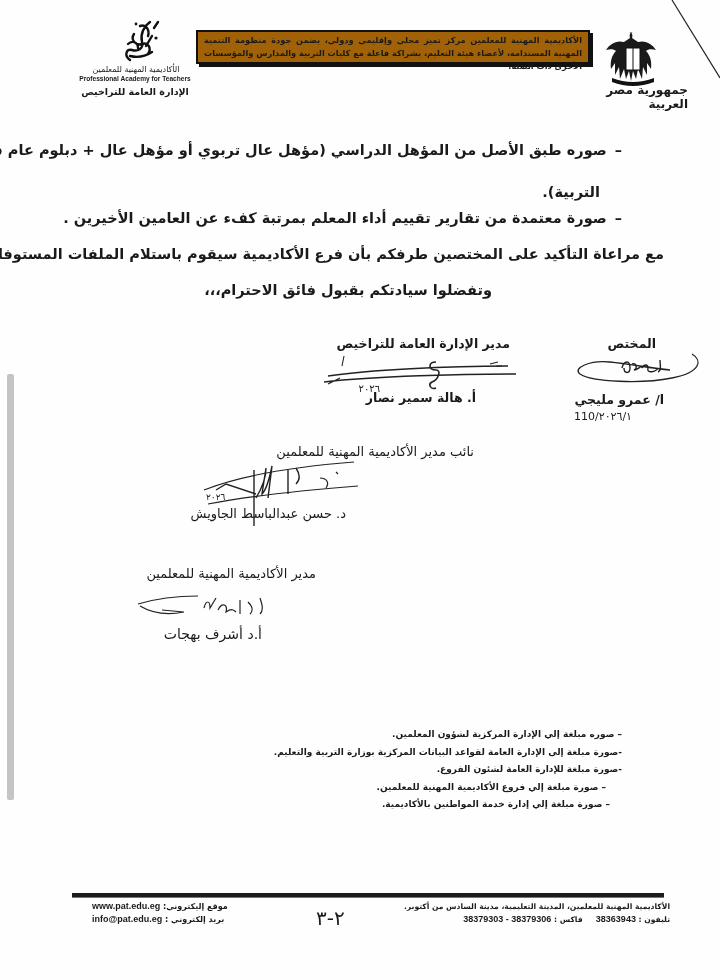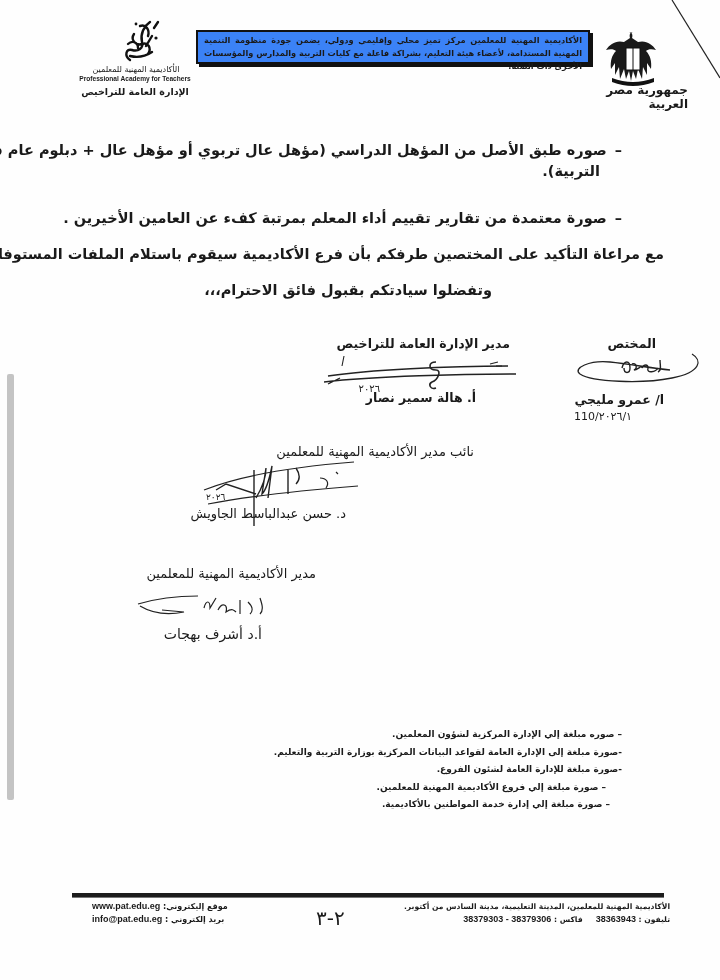--- a/index.html
+++ b/index.html
@@ -4,21 +4,21 @@
   <style>
     * { box-sizing: border-box; margin: 0; padding: 0; }
     html, body { width: 720px; height: 980px; background: #ffffff; overflow: hidden; }
     body { position: relative; font-family: "DejaVu Sans", sans-serif; color: #1a1a1a; }
 
     .page { position: absolute; left: 0; top: 0; width: 720px; height: 980px; background: #fefefe; }
 
     
     .hdr-emblem { position: absolute; left: 600px; top: 28px; width: 66px; height: 60px; }
     .hdr-country { position: absolute; left: 578px; top: 83px; width: 110px; font-size: 12px; font-weight: bold; direction: rtl; }
-    .hdr-box { position: absolute; left: 196px; top: 30px; width: 394px; height: 34px; border: 2px solid #111; box-shadow: 3px 3px 0 #111; background: #3b82f6; padding: 2px 6px; direction: rtl; text-align: justify; font-size: 8.2px; line-height: 13px; font-weight: bold; }
+    .hdr-box { position: absolute; left: 196px; top: 30px; width: 394px; height: 34px; border: 2px solid #111; box-shadow: 3px 3px 0 #111; background: #a16207; padding: 2px 6px; direction: rtl; text-align: justify; font-size: 8.2px; line-height: 13px; font-weight: bold; }
     .hdr-logo { position: absolute; left: 110px; top: 16px; width: 60px; height: 50px; }
     .hdr-logo-ar { position: absolute; left: 72px; top: 65px; width: 128px; text-align: center; font-size: 8px; font-weight: normal; direction: rtl; letter-spacing: -0.3px; }
     .hdr-logo-en { position: absolute; left: 70px; top: 75px; width: 130px; text-align: center; font-size: 6.6px; font-weight: bold; font-family: "Liberation Sans", sans-serif; }
     .hdr-dept { position: absolute; left: 70px; top: 86px; width: 130px; text-align: center; font-size: 9.5px; font-weight: bold; direction: rtl; }
     .diag-line { position: absolute; left: 0; top: 0; width: 720px; height: 120px; pointer-events: none; }
 
     
     .body-line { position: absolute; direction: rtl; font-size: 14.5px; line-height: 20px; font-weight: bold; font-family: "DejaVu Sans", sans-serif; white-space: nowrap; }
     .bullet { display: inline-block; margin-left: 8px; }
 
@@ -65,21 +65,21 @@
     <circle cx="46" cy="22" r="1.6" fill="#111"></circle>
     <circle cx="26" cy="8" r="1.4" fill="#111"></circle>
   </svg>
   <div class="hdr-logo-ar">الأكاديمية المهنية للمعلمين</div>
   <div class="hdr-logo-en">Professional Academy for Teachers</div>
   <div class="hdr-dept">الإدارة العامة للتراخيص</div>
 
   <div class="body-line" style="right:98px; top:140px;">
     <span class="bullet">–</span><span>صوره طبق الأصل من المؤهل الدراسي (مؤهل عال تربوي أو مؤهل عال + دبلوم عام فى</span>
   </div>
-  <div class="body-line" style="right:120px; top:161px;">
+  <div class="body-line" style="right:120px; top:182px;">
     <span>التربية).</span>
   </div>
   <div class="body-line" style="right:98px; top:208px;">
     <span class="bullet">–</span><span>صورة معتمدة من تقارير تقييم أداء المعلم بمرتبة كفء عن العامين الأخيرين .</span>
   </div>
 
   <div class="body-line" style="right:56px; top:244px;">مع مراعاة التأكيد على المختصين طرفكم بأن فرع الأكاديمية سيقوم باستلام  الملفات المستوفاة فقط.</div>
   <div class="body-line" style="right:228px; top:280px;">وتفضلوا سيادتكم بقبول فائق الاحترام،،،</div>
 
   <div class="sig-title" style="right:64px; top:336px;">المختص</div>

